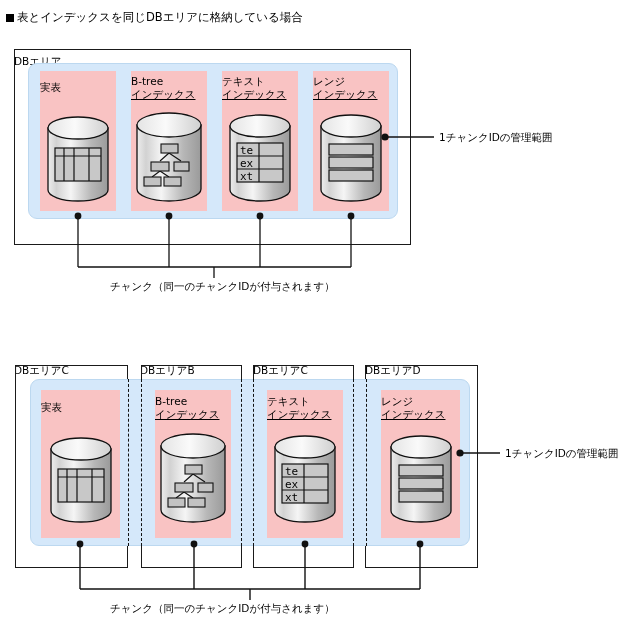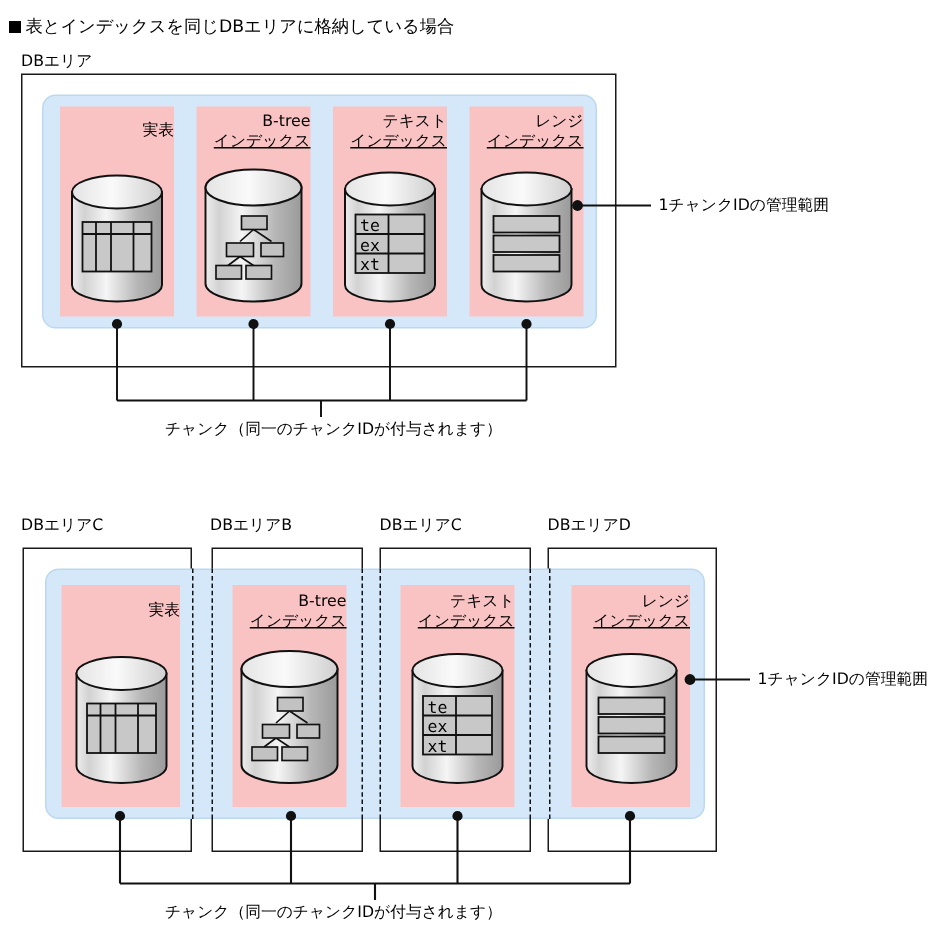--- a/index.html
+++ b/index.html
@@ -28,20 +28,21 @@
     margin-right:3px;
     vertical-align:-1px;
   }
 
   
   .area-label{
     position:absolute;
     font-size:10.5px;
     line-height:12px;
     white-space:nowrap;
+    margin-top:20px;
   }
   .caption{
     position:absolute;
     font-size:10.5px;
     line-height:13px;
     white-space:nowrap;
   }
   .side-label{
     position:absolute;
     font-size:10.5px;
@@ -72,21 +73,21 @@
     position:absolute;
     width:0;
     border-left:1.5px dashed #111;
     box-sizing:border-box;
   }
 
   
   .box-title{
     position:absolute;
     width:100%;
-    text-align:right;
+    text-align:left;
     font-size:10.5px;
     line-height:12.5px;
     white-space:nowrap;
     left:0;
   }
   .box-title .l2{display:block;text-decoration:underline;}
 
   
   .cyl{position:absolute;}
   .cyl svg{display:block;}

